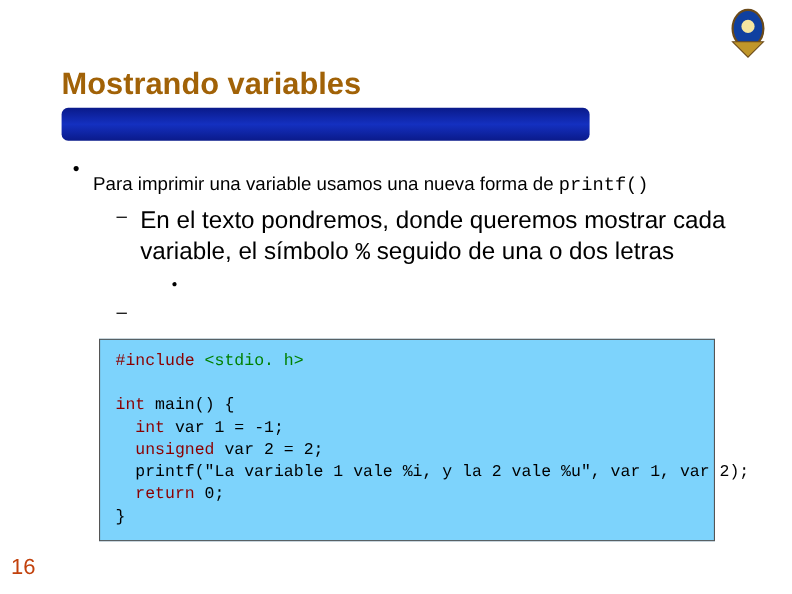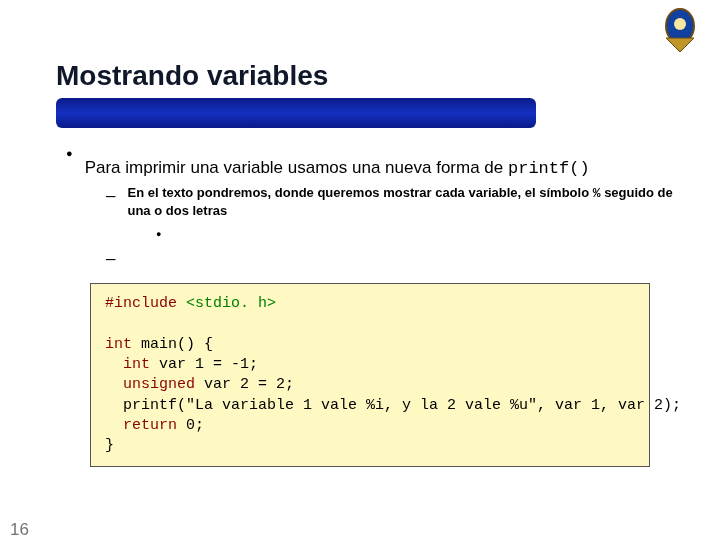--- a/index.html
+++ b/index.html
@@ -19,63 +19,63 @@
     width: 44px;
     height: 48px;
   }
   .slide {
     padding: 60px 40px 0 56px;
     box-sizing: border-box;
   }
   .title {
     font-size: 28px;
     font-weight: bold;
-    color: #0f172a;
+    color: #a16207;
     margin: 0 0 6px 0;
   }
   .title-bar {
     width: 480px;
     height: 30px;
     background: linear-gradient(to bottom, #0a1a8a 0%, #1430c0 50%, #0a1a8a 100%);
     border-radius: 6px;
     margin-bottom: 14px;
   }
   .bullets {
     font-size: 17px;
     color: #000;
     line-height: 1.25;
   }
   .lvl1 { display: flex; align-items: flex-start; margin-bottom: 6px; }
   .lvl1 .dot { font-size: 11px; margin: 5px 12px 0 10px; flex-shrink:0; }
   .lvl1 .txt { flex: 1; margin-top: 15px; }
   .mono { font-family: "Courier New", monospace; }
   .lvl2 { display: flex; align-items: flex-start; margin: 6px 0; }
   .lvl2 .dash { margin: 0 12px 0 50px; flex-shrink:0; }
-  .lvl2 .txt { flex: 1; font-size: 13px; font-weight: bold; }
+  .lvl2 .txt { flex: 1; font-size: 22px; }
   .lvl3 { display: flex; align-items: flex-start; margin: 4px 0 8px 0; }
   .lvl3 .dot { font-size: 9px; margin: 4px 10px 0 100px; flex-shrink:0;}
   .lvl3 .txt { flex: 1; font-size: 14px; }
   .code-box {
     margin: 14px 30px 0 34px;
     border: 1px solid #555;
-    background: #fef9c3;
+    background: #7dd3fc;
     padding: 10px 14px;
     font-family: "Courier New", monospace;
     font-size: 15px;
     line-height: 1.35;
     white-space: pre;
   }
   .code-kw { color: #8b0000; }
   .code-inc { color: #008000; }
   .page-num {
     position: absolute;
     left: 10px;
-    bottom: 0;
-    font-size: 17px;
-    color: #737373;
+    bottom: 12px;
+    font-size: 20px;
+    color: #c2410c;
   }
 </style>
 </head>
 <body>
 
 <svg class="logo" viewBox="0 0 44 48">
   <ellipse cx="22" cy="20" rx="14" ry="17" fill="#1040a0" stroke="#6b4a1a" stroke-width="2"></ellipse>
   <path d="M8 32 L22 46 L36 32 Z" fill="#c0962a" stroke="#6b4a1a" stroke-width="1"></path>
   <circle cx="22" cy="18" r="6" fill="#f5e6a0"></circle>
 </svg>

